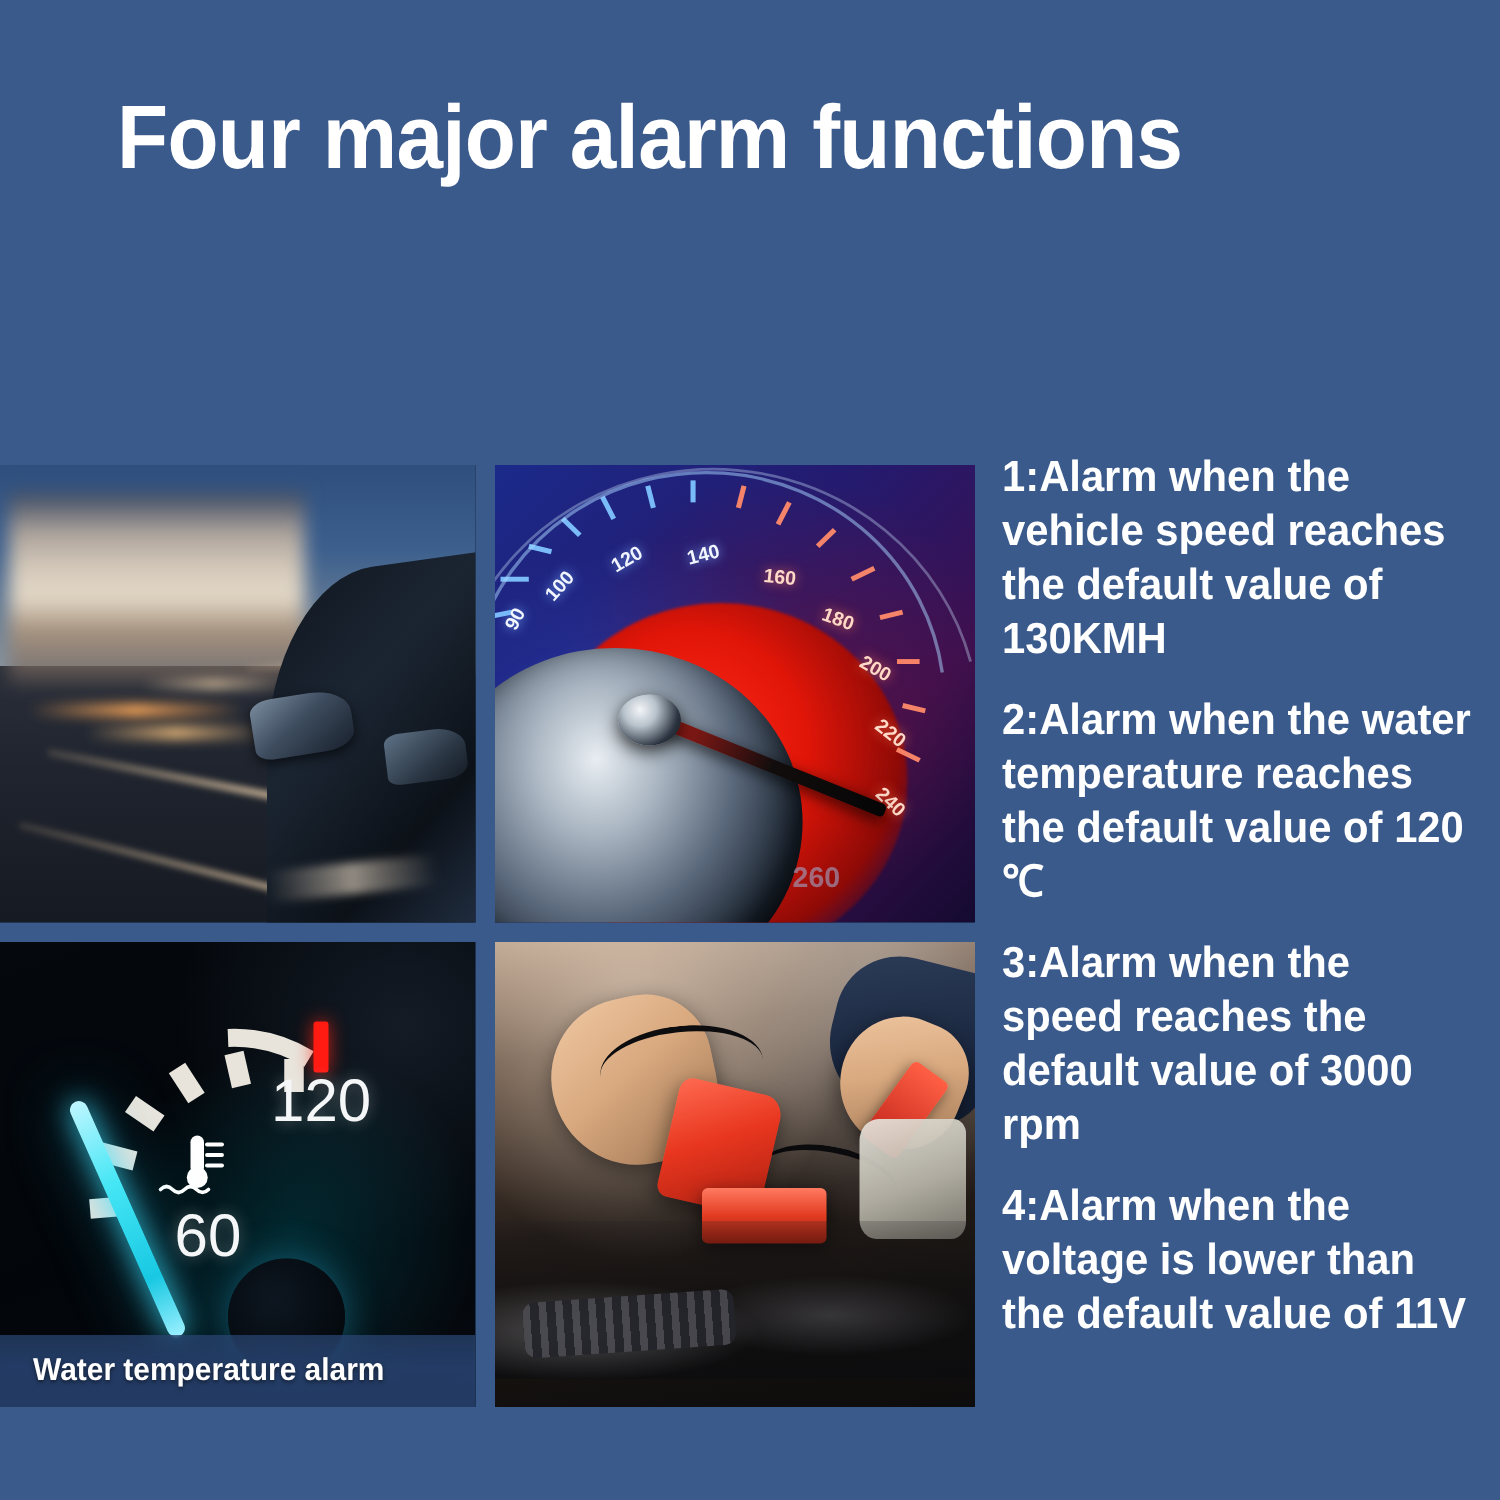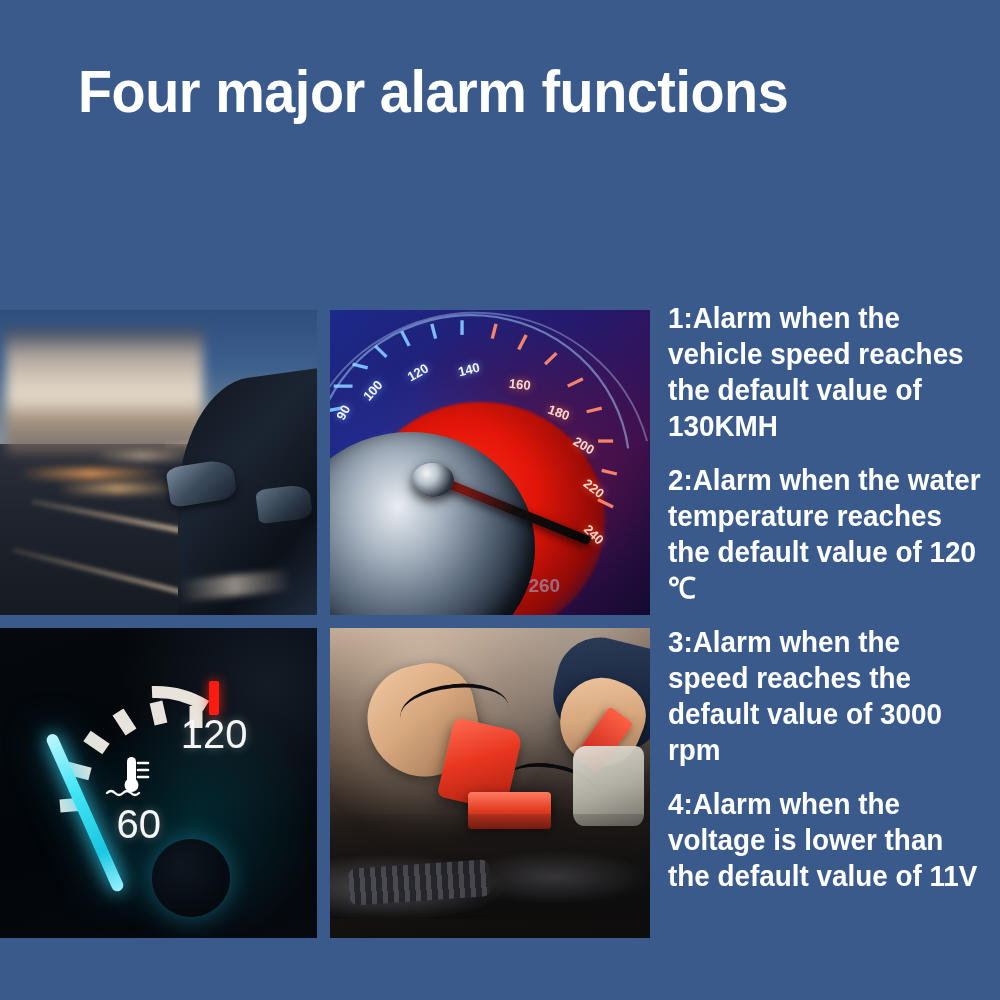--- a/index.html
+++ b/index.html
@@ -421,20 +421,23 @@
           <path d="M6 38 q4 -4 8 0 t8 0 t8 0 t8 0"></path>
         </g>
       </svg>
 
       <div class="wt-needle"></div>
       <div class="wt-hub"></div>
 
       <span class="wt-num" style="left:26%; top:56%;margin-left:34px;">60</span>
       <span class="wt-num" style="left:57%; top:27%;">120</span>
     </div>
+    <div class="caption-bar">
+      <span class="caption-text cap-sm" style="margin-left:22px;">Water temperature alarm</span>
+    </div>
   </div>
 
   <div class="panel p-br">
     <div class="panel-art">
       <div class="engine"></div>
       <div class="sleeve"></div>
       <div class="hand hand-l"></div>
       <div class="hand hand-r"></div>
       <div class="wire wire1"></div>
       <div class="wire wire2"></div>

